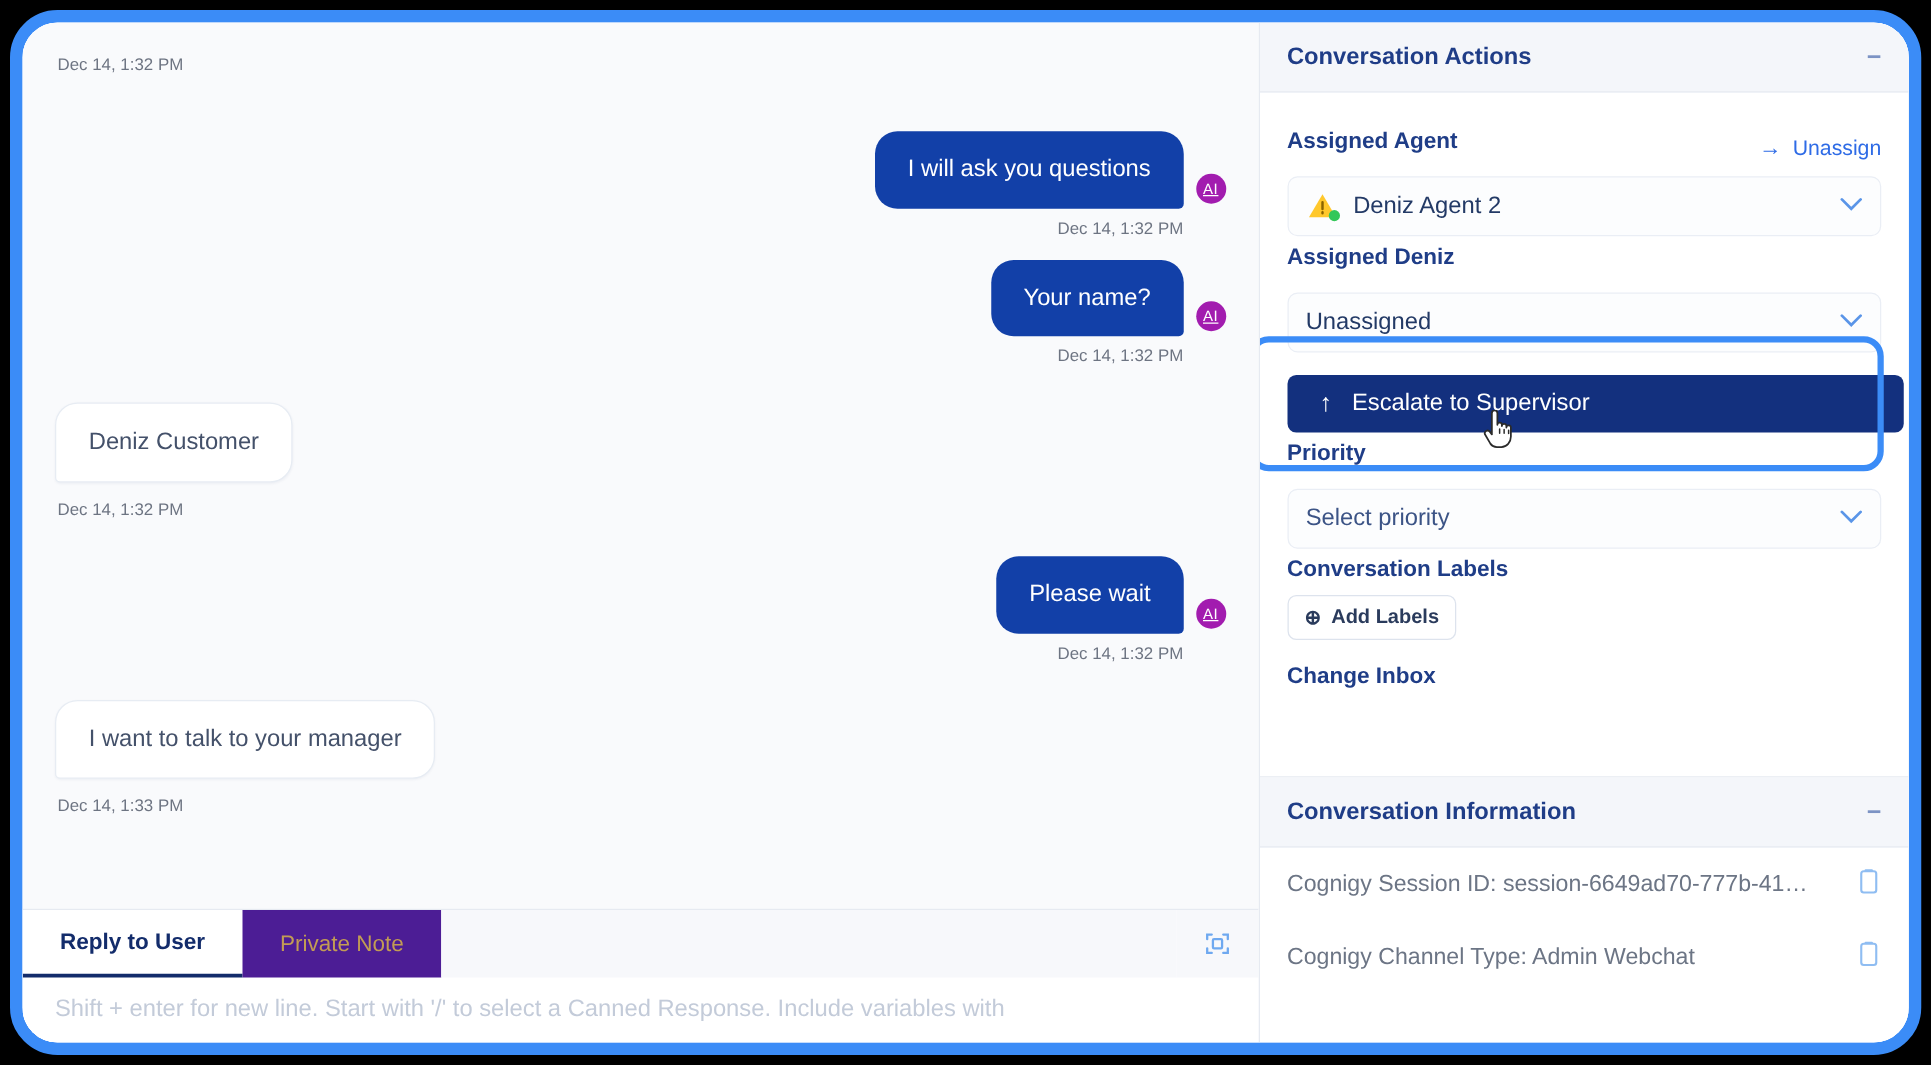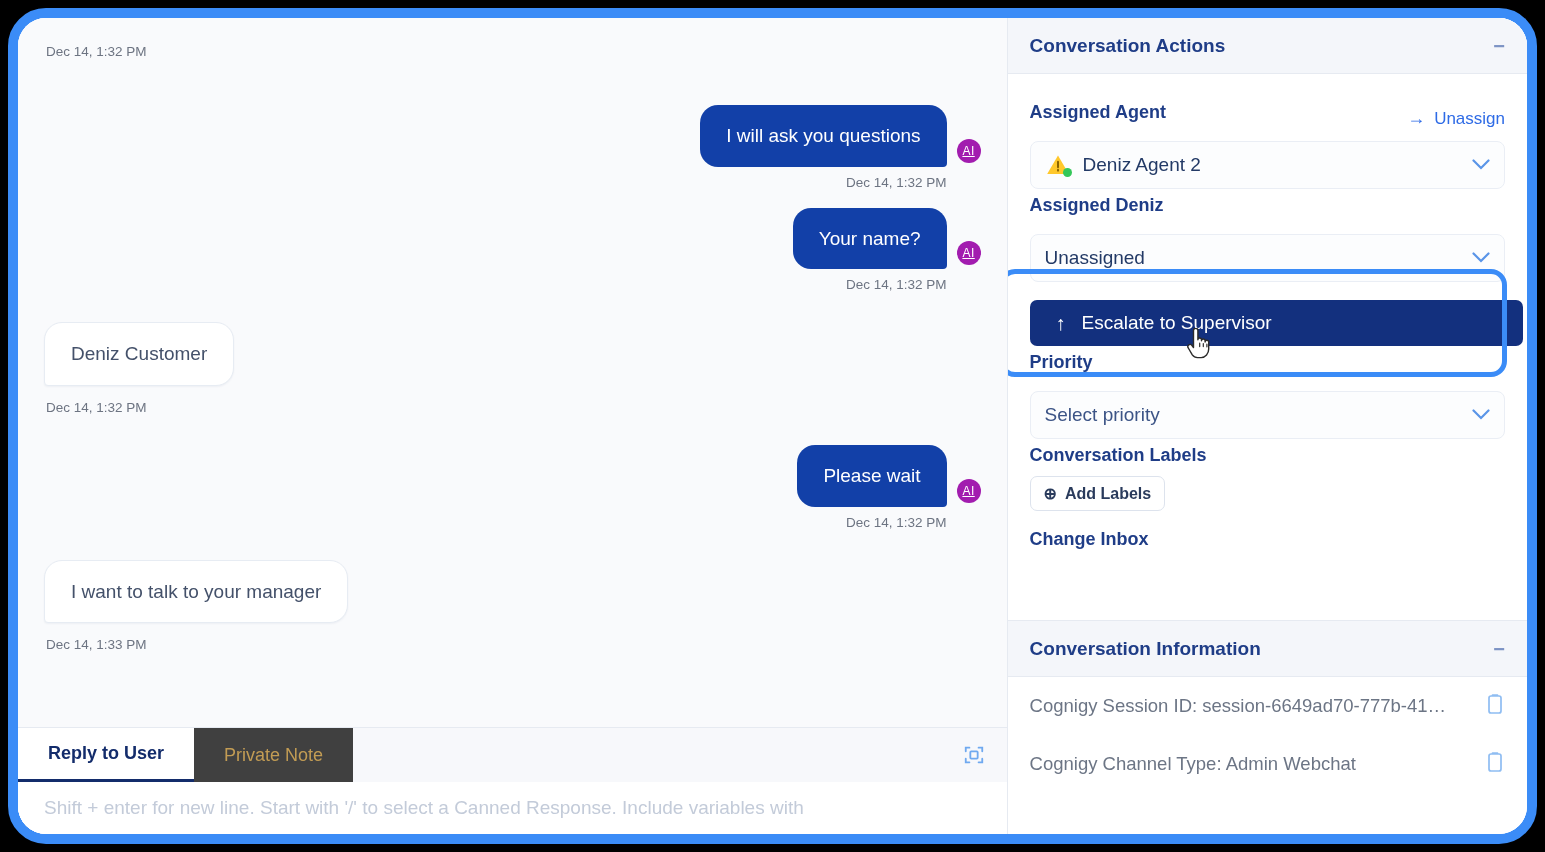--- a/index.html
+++ b/index.html
@@ -118,21 +118,21 @@
     cursor: pointer;
   }
   .composer-tab.active {
     color: #132C6B;
     font-weight: bold;
     background: #ffffff;
     border-bottom: 3px solid #132C6B;
   }
   .composer-tab.inactive {
     color: #C29C54;
-    background: #404040;
+    background: #4c1d95;
   }
   #composer-tab-spacer { flex: 1 1 auto; background: #F7F8FB; }
   #expand-icon-wrap {
     width: 66px;
     display: flex; align-items: center; justify-content: center;
     background: #F7F8FB;
     cursor: pointer;
   }
   #composer-input-area {
     height: 52px;

